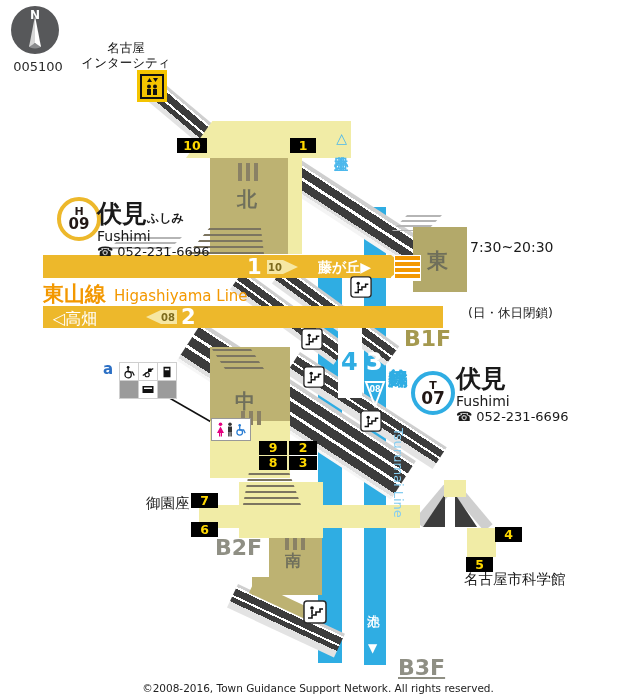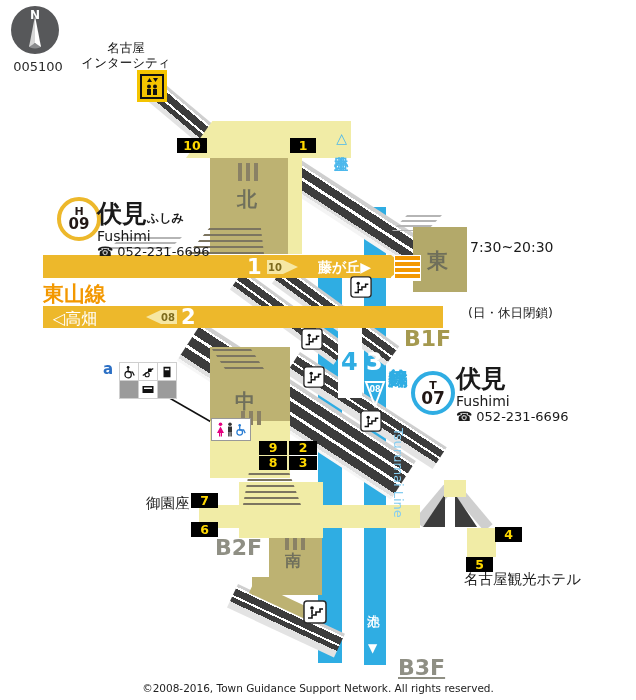--- a/index.html
+++ b/index.html
@@ -163,20 +163,21 @@
   <svg class="abs z6" style="left:266px;top:258px;" width="34" height="18" viewBox="0 0 34 18">
     <path d="M1 2 L17 2 L32 9 L17 16 L1 16 Z" fill="#f6e7a3"></path>
     <text x="9" y="13" font-size="10" font-weight="bold" fill="#7d6b1d" text-anchor="middle">10</text>
   </svg>
   <div class="abs z6 wlabel" style="left:318px;top:259px;font-size:14px;">藤が丘▶</div>
   <div class="abs z6" style="left:394px;top:255px;width:25px;height:24px;background:repeating-linear-gradient(180deg,#f39800 0 4px,#ffffff 4px 6px);border:1px solid #fff;"></div>
   <div class="abs z6" style="left:470px;top:239px;font-size:14px;">7:30~20:30</div>
   <div class="abs z6" style="left:468px;top:257px;font-size:12.5px;margin-top:48px;">(日・休日閉鎖)</div>
 
   <div class="abs z6" style="left:43px;top:280px;font-size:21px;font-weight:bold;color:#f39800;">東山線</div>
+  <div class="abs z6" style="left:114px;top:287px;font-size:15px;color:#f39800;">Higashiyama Line</div>
 
   <div class="abs z6 wlabel" style="left:53px;top:309px;font-size:16px;font-weight:normal;">◁高畑</div>
   <svg class="abs z6" style="left:144px;top:308px;" width="34" height="18" viewBox="0 0 34 18">
     <path d="M33 2 L17 2 L2 9 L17 16 L33 16 Z" fill="#f6e7a3"></path>
     <text x="24" y="13" font-size="10" font-weight="bold" fill="#7d6b1d" text-anchor="middle">08</text>
   </svg>
   <div class="abs z6 wlabel" style="left:181px;top:305px;font-size:21px;">2</div>
   <div class="floor" style="left:404px;top:306px;color:#a5994f;">B1F</div>
 
   <svg class="abs z6" style="left:338px;top:328px;" width="22" height="26" viewBox="0 0 22 26">
@@ -252,21 +253,21 @@
         <rect x="4.4" y="10.5" width="1.4" height="4" fill="#333"></rect>
       </svg>
     <svg width="11" height="14" viewBox="0 0 14 16">
         <circle cx="6" cy="11" r="3.6" fill="none" stroke="#2a7dd3" stroke-width="1.6"></circle>
         <path d="M6 3 v5 h5 l2 4" fill="none" stroke="#2a7dd3" stroke-width="1.6"></path>
         <circle cx="6" cy="2" r="1.6" fill="#2a7dd3"></circle>
       </svg>
   </div>
 
   <div class="abs z6" style="left:146px;top:494px;font-size:14.5px;">御園座</div>
-  <div class="abs z6" style="left:464px;top:570px;font-size:14.5px;">名古屋観光ホテル</div>
+  <div class="abs z6" style="left:464px;top:570px;font-size:14.5px;">名古屋市科学館</div>
 
   <div class="floor" style="left:215px;top:515px;text-align:right;">B2F</div>
   <div class="floor" style="left:398px;top:635px;text-decoration:underline;">B3F</div>
 
   <div class="abs z6 vtext wlabel" style="left:366px;top:604px;height:40px;font-size:13px;font-weight:normal;">赤池</div>
   <div class="abs z6" style="left:368px;top:641px;font-size:12px;color:#fff;">▼</div>
 
   <svg class="abs z6" style="left:350px;top:276px;" width="22" height="22" viewBox="0 0 24 24">
       <rect x="1" y="1" width="22" height="22" rx="3" fill="#fff" stroke="#2b2b2b" stroke-width="1.5"></rect>
       <path d="M5 18 h4 v-3 h4 v-3 h4 v-3 h3" stroke="#111" stroke-width="1.6" fill="none"></path>

